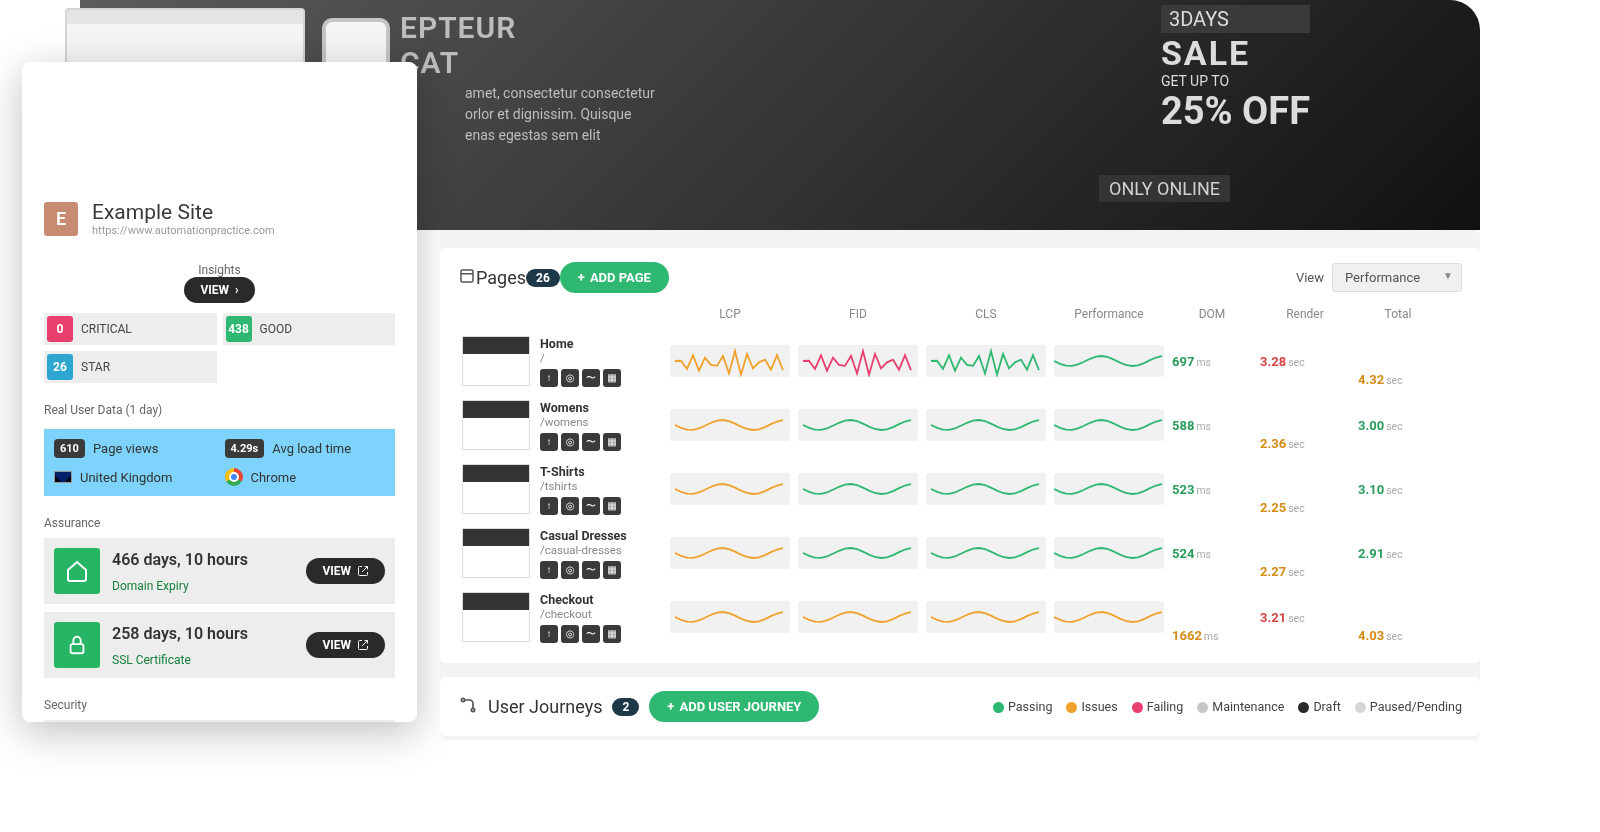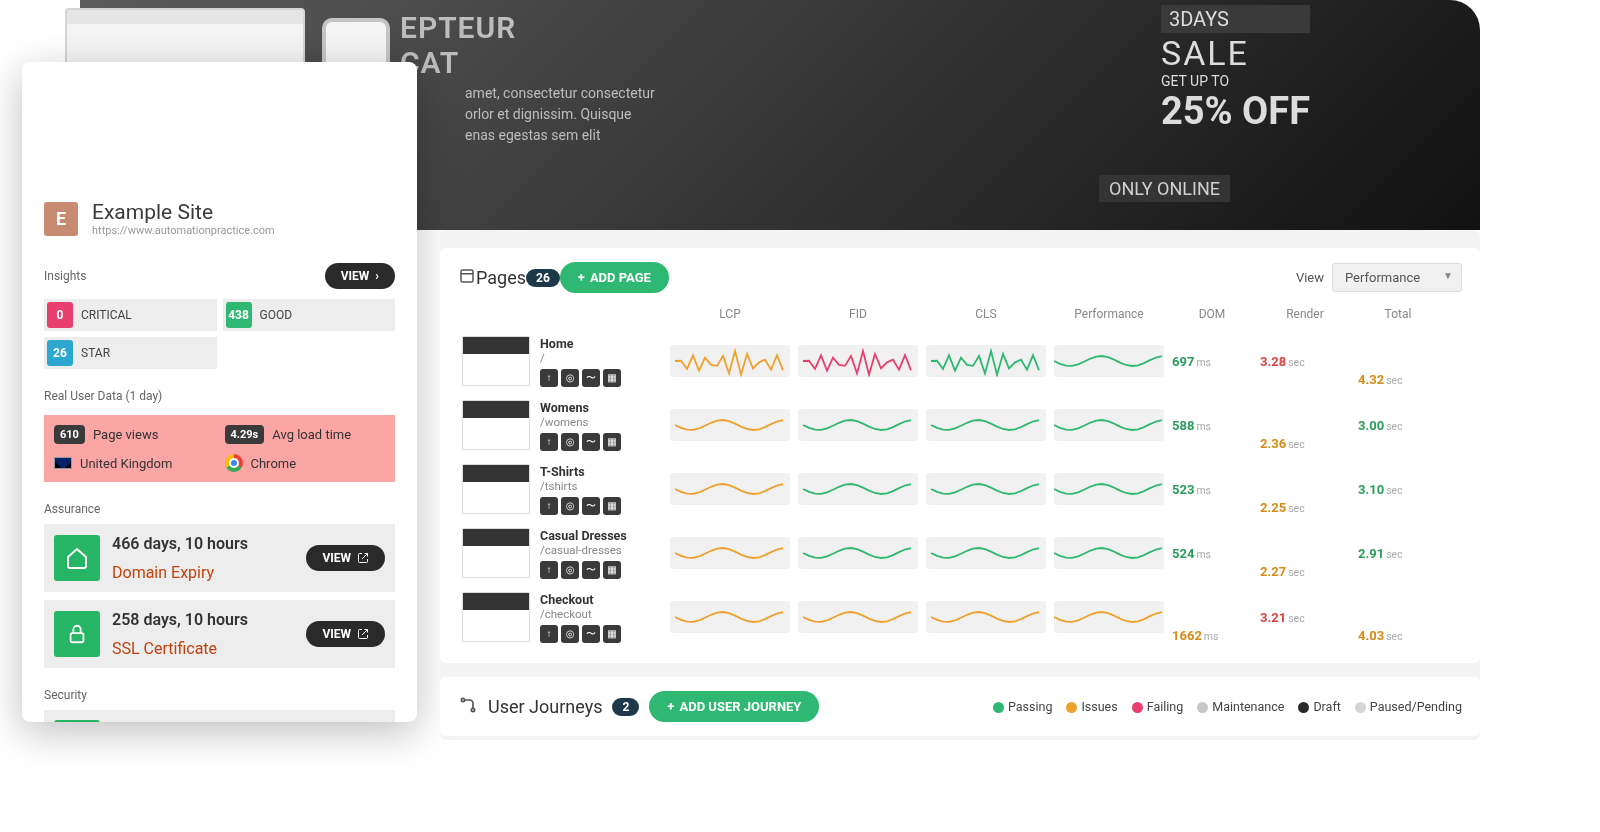--- a/index.html
+++ b/index.html
@@ -6,58 +6,58 @@
   body { font-family: -apple-system, BlinkMacSystemFont, "Segoe UI", Roboto, Arial, sans-serif; background: #fff; width: 1600px; height: 832px; overflow: hidden; }
   .hero {
     position: absolute; left: 80px; top: 0; width: 1400px; height: 230px;
     background: linear-gradient(135deg, #5b5b5b 0%, #2f2f2f 60%, #111 100%);
     border-radius: 0 30px 0 0;
   }
   .hero-text { position: absolute; left: 320px; top: 10px; color: #bdbdbd; font-size: 30px; font-weight: 600; letter-spacing: 1px; }
   .hero-sub { position: absolute; left: 385px; top: 83px; color: #bdbdbd; font-size: 14px; line-height: 1.5; }
   .hero-sale { position: absolute; right: 170px; top: 5px; color: #dcdcdc; }
   .hero-sale .sdays { font-size: 20px; background:#3a3a3a; padding:2px 8px; }
-  .hero-sale .ssale { font-size: 34px; font-weight:400; letter-spacing:2px; }
+  .hero-sale .ssale { font-size: 34px; font-weight:700; letter-spacing:2px; }
   .hero-sale .sget { font-size: 14px; }
   .hero-sale .spct { font-size: 38px; font-weight:700; }
   .hero-online { position:absolute; right:250px; top:175px; background:#343434; color:#d0d0d0; font-size:18px; padding:3px 10px; }
 
   .frame { position:absolute; left:65px; top:8px; width:240px; height:155px; background:#f5f5f5; border:2px solid #d5d5d5; border-radius:4px; }
   .frame::before { content:""; position:absolute; top:0; left:0; right:0; height:14px; background:#e5e5e5; }
   .phone { position:absolute; left:322px; top:18px; width:68px; height:140px; background:#f5f5f5; border:4px solid #c5c5c5; border-radius:10px; }
 
   .leftcard { position:absolute; left:22px; top:62px; width:395px; height:660px; background:#fff; border-radius:8px; box-shadow: 0 10px 40px rgba(0,0,0,0.25); padding:22px; overflow:hidden; }
 
   .mini { width:365px; height:100px; background:#fff; }
 
   .siteblock { display:flex; align-items:center; gap:14px; margin-top:16px; }
   .sitebadge { width:34px; height:34px; background:#c68b71; color:#fff; font-size:18px; font-weight:600; display:flex; align-items:center; justify-content:center; border-radius:3px; }
   .sitetitle { font-size:21px; color:#3a3a3a; }
   .siteurl { font-size:11px; color:#999; }
 
-  .insrow { display:flex; align-items:center; justify-content:space-between; margin-top:26px; }
+  .insrow { display:flex; align-items:center; justify-content:space-between; margin-top:26px;flex-direction:column; }
   .sectlabel { font-size:12px; color:#666; }
   .pill { background:#2a2a2a; color:#fff; border-radius:999px; padding:6px 16px; font-size:12px; font-weight:700; display:flex; align-items:center; gap:6px; cursor:pointer; }
 
   .insgrid { display:grid; grid-template-columns:1fr 1fr; gap:6px; margin-top:10px; }
   .insitem { background:#ededed; display:flex; align-items:center; gap:8px; padding:3px; font-size:12px; color:#444; }
   .insnum { min-width:26px; height:26px; display:flex; align-items:center; justify-content:center; color:#fff; font-weight:700; font-size:12px; border-radius:3px; }
 
-  .rudblock { background:#fca5a5; margin-top:12px; padding:10px; display:grid; grid-template-columns:1fr 1fr; gap:10px; font-size:13px; color:#333; }
+  .rudblock { background:#7dd3fc; margin-top:12px; padding:10px; display:grid; grid-template-columns:1fr 1fr; gap:10px; font-size:13px; color:#333; }
   .rudcell { display:flex; align-items:center; gap:8px; }
   .tag { background:#3a3a3a; color:#fff; border-radius:4px; padding:3px 6px; font-size:11px; font-weight:700; }
   .flag { width:18px; height:12px; background:linear-gradient(45deg,#c8102e 25%, transparent 25%), linear-gradient(-45deg,#c8102e 25%, transparent 25%), linear-gradient(#012169,#012169); background-blend-mode:multiply; border:1px solid #999; }
   .chromeic { width:18px; height:18px; border-radius:50%; background:conic-gradient(#ea4335 0 120deg,#34a853 120deg 240deg,#fbbc05 240deg 360deg); position:relative; }
   .chromeic::after{ content:""; position:absolute; inset:4px; background:#4285f4; border-radius:50%; border:2px solid #fff;}
 
   .asscard { background:#ededed; display:flex; align-items:center; gap:12px; padding:10px; margin-top:8px; }
   .asicon { width:46px; height:46px; background:#25b565; color:#fff; display:flex; align-items:center; justify-content:center; border-radius:3px; font-size:22px; }
   .asmain { flex:1; }
   .astitle { font-size:16px; font-weight:600; color:#333; }
-  .assub { font-size:16px; color:#c2410c; margin-top:10px; }
+  .assub { font-size:12px; color:#15803d; margin-top:10px; }
 
   .rightpanel { position:absolute; left:440px; top:230px; width:1040px; height:510px; background:#f3f3f3; border-radius:6px; padding:18px 0; }
   .panelwhite { background:#fff; border-radius:6px; margin:0 0 14px 0; padding:14px 18px; }
 
   .pagesbar { display:flex; align-items:center; gap:0; }
   .pagesic { color:#666; }
   .pagesttl { font-size:18px; color:#333; }
   .countchip { background:#1d3848; color:#fff; border-radius:999px; padding:2px 10px; font-size:12px; font-weight:700; }
   .addbtn { background:#2eb872; color:#fff; border-radius:999px; padding:8px 18px; font-size:13px; font-weight:700; display:flex; align-items:center; gap:5px; cursor:pointer; }
   .viewsel { margin-left:auto; display:flex; align-items:center; gap:8px; font-size:13px; color:#555; }

